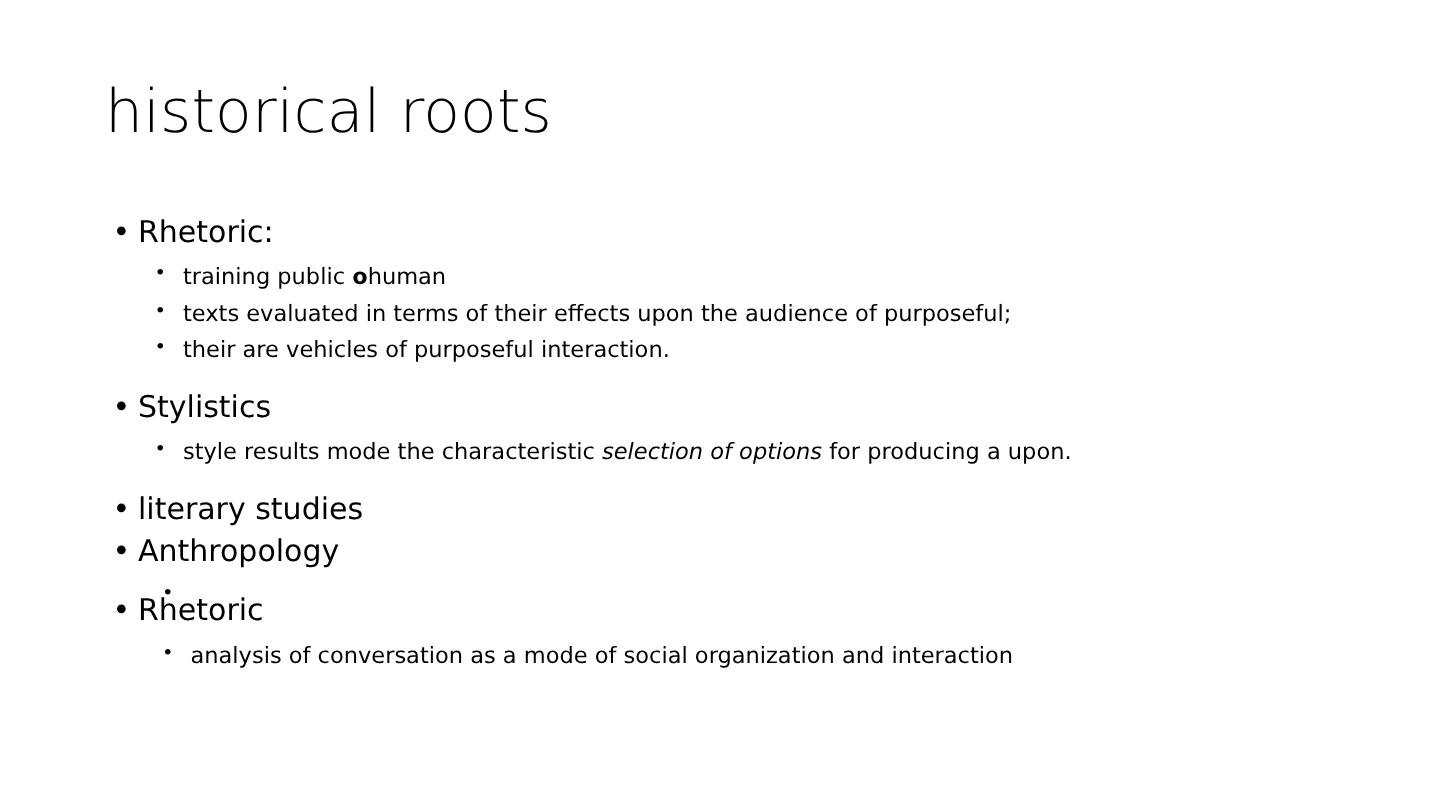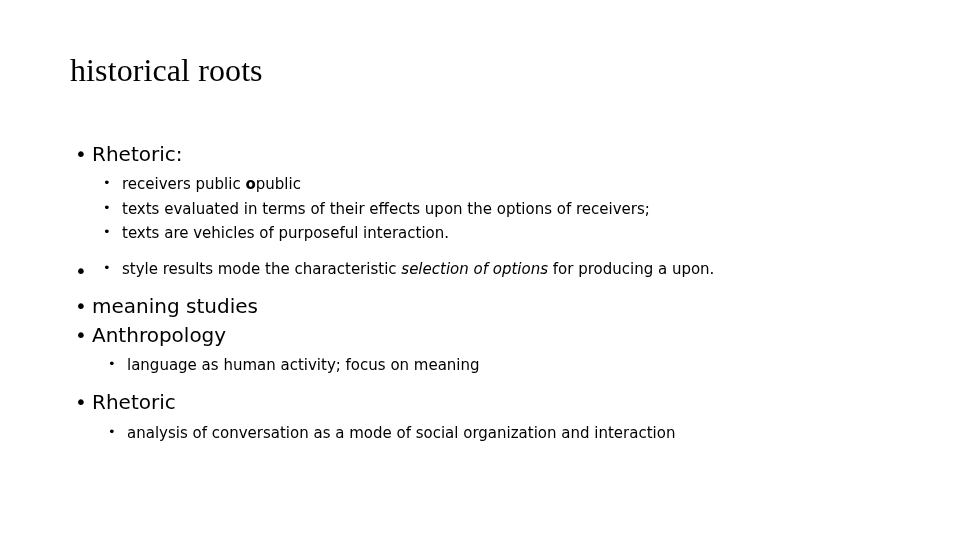--- a/index.html
+++ b/index.html
@@ -21,27 +21,26 @@
     width: 960px;
     height: 540px;
     background: #ffffff;
   }
 
   
   .slide-title {
     position: absolute;
     left: 70px;
     top: 52px;
-    font-size: 32px;
+    font-size: 40px;
     font-weight: 300;
     line-height: 1.15;
     letter-spacing: 0.1px;
     color: #000000;
     white-space: nowrap;
-    font-family: Liberation Serif, serif;
   }
 
   
   .body-area {
     position: absolute;
     left: 70px;
     top: 140px;
     width: 840px;
   }
 
@@ -116,55 +115,55 @@
   <div class="body-area">
     <ul class="outline">
 
       <li class="lvl1">
         <span class="b1">•</span>
         <span class="t1">Rhetoric:</span>
       </li>
       <ul class="sublist indent-a">
         <li class="lvl2">
           <span class="b2">•</span>
-          <span class="t2"><span>receivers public </span><span class="run-bold">o</span><span>public</span></span>
+          <span class="t2"><span>training public </span><span class="run-bold">o</span><span>human</span></span>
         </li>
         <li class="lvl2">
           <span class="b2">•</span>
-          <span class="t2">texts evaluated in terms of their effects upon the options of receivers;</span>
+          <span class="t2">texts evaluated in terms of their effects upon the audience of purposeful;</span>
         </li>
         <li class="lvl2">
           <span class="b2">•</span>
-          <span class="t2">texts are vehicles of purposeful interaction.</span>
+          <span class="t2">their are vehicles of purposeful interaction.</span>
         </li>
       </ul>
 
       <li class="lvl1 gap-before">
         <span class="b1">•</span>
+        <span class="t1">Stylistics</span>
       </li>
       <ul class="sublist indent-a">
         <li class="lvl2">
           <span class="b2">•</span>
           <span class="t2"><span>style results mode the characteristic </span><span class="run-italic">selection of options</span><span> for producing a upon.</span></span>
         </li>
       </ul>
 
       <li class="lvl1 gap-before">
         <span class="b1">•</span>
-        <span class="t1">meaning studies</span>
+        <span class="t1">literary studies</span>
       </li>
 
       <li class="lvl1 tight">
         <span class="b1">•</span>
         <span class="t1">Anthropology</span>
       </li>
       <ul class="sublist indent-b">
         <li class="lvl2">
           <span class="b2">•</span>
-          <span class="t2">language as human activity; focus on meaning</span>
         </li>
       </ul>
 
       <li class="lvl1 gap-before">
         <span class="b1">•</span>
         <span class="t1">Rhetoric</span>
       </li>
       <ul class="sublist indent-b">
         <li class="lvl2">
           <span class="b2">•</span>

